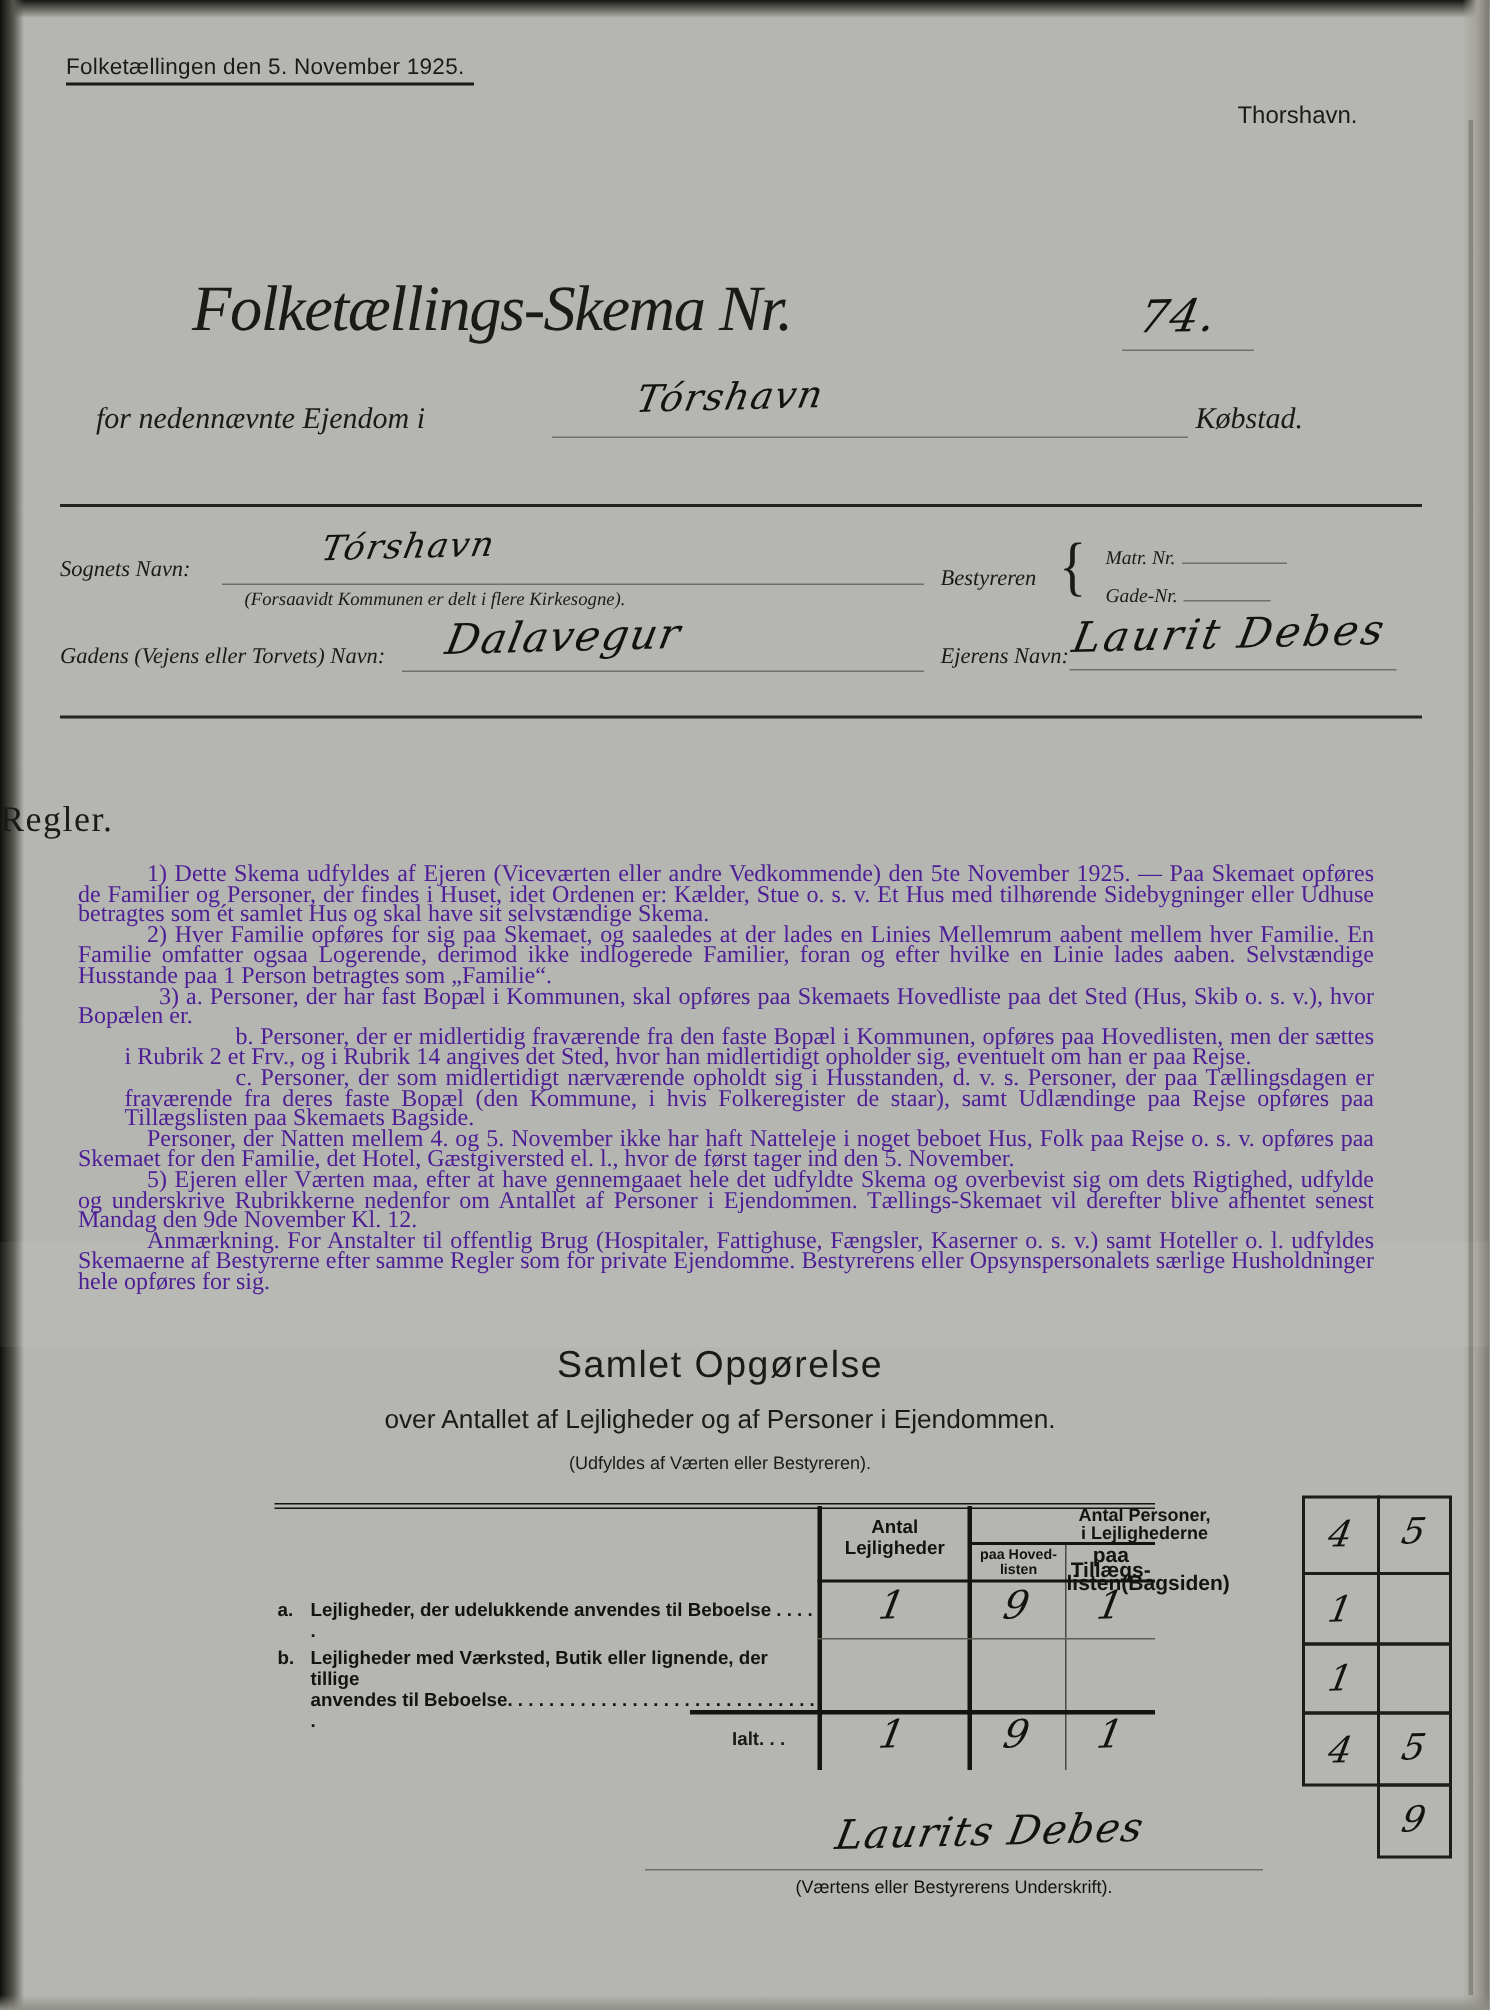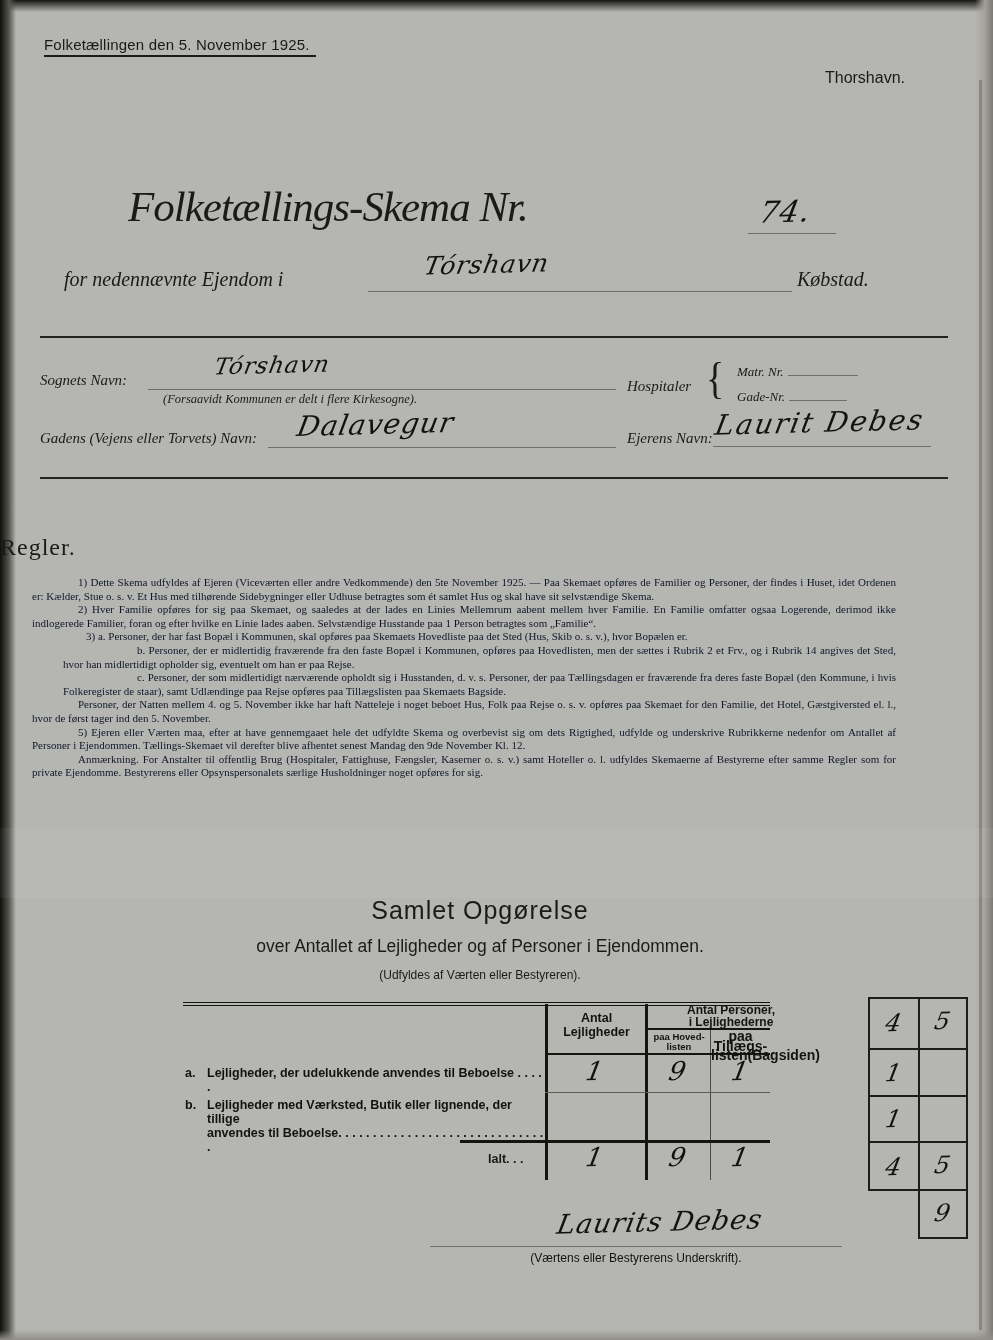--- a/index.html
+++ b/index.html
@@ -61,21 +61,21 @@
   .mini-line{display:inline-block;border-bottom:1px solid #716f68;height:12px;margin-left:4px;}
   #street-label{left:40px;top:430px;font-size:15px;}
   #street-value{left:298px;top:408px;font-size:28px;}
   #street-line{left:268px;top:447px;width:348px;}
   #owner-label{left:627px;top:430px;font-size:15px;}
   #owner-value{left:716px;top:406px;font-size:28px;letter-spacing:2px;}
   #owner-line{left:713px;top:446px;width:218px;}
 
   
   #rules-heading{left:0;top:534px;width:960px;text-align:left;font-size:24px;letter-spacing:1px;}
-  #rules-text{left:32px;top:576px;width:864px;font-size:11px;line-height:13.6px;text-align:justify;color:#0f172a;}
+  #rules-text{left:52px;top:576px;width:864px;font-size:16px;line-height:13.6px;text-align:justify;color:#4c1d95;}
   #rules-text p{margin:0;}
   #rules-text p.ind1{text-indent:46px;}
   #rules-text p.ind2{text-indent:54px;}
   #rules-text p.ind3{text-indent:74px;margin-left:31px;}
 
   
   #summary-title{left:0;top:896px;width:960px;text-align:center;font-size:25px;letter-spacing:1px;}
   #summary-subtitle{left:0;top:936px;width:960px;text-align:center;font-size:17.5px;}
   #summary-note{left:0;top:968px;width:960px;text-align:center;font-size:12px;}
 
@@ -86,21 +86,21 @@
   #mt-v1{left:362px;top:2px;width:3px;height:176px;}
   #mt-v2{left:462px;top:2px;width:3px;height:176px;}
   #mt-v3{left:527px;top:26px;width:1px;height:152px;background:#4b4a44;}
   .hline{position:absolute;background:#15140f;}
   #mt-h-persons{left:465px;top:26px;width:122px;height:2px;}
   #mt-h-header{left:362px;top:51px;width:225px;height:2px;}
   #mt-h-rowa{left:362px;top:90px;width:225px;height:1px;background:#5d5c55;}
   #mt-h-ialt{left:277px;top:138px;width:310px;height:3px;}
   .mt-cellhead{position:absolute;text-align:center;font-weight:bold;color:#14130f;}
   #mt-col-apartments{left:365px;top:9px;width:97px;font-size:12.5px;line-height:14px;}
-  #mt-col-persons{left:447px;top:3px;width:122px;font-size:12px;line-height:11.5px;padding-left:40px;}
+  #mt-col-persons{left:479px;top:3px;width:122px;font-size:12px;line-height:11.5px;padding-left:40px;}
   #mt-col-main{left:465px;top:30px;width:62px;font-size:9.5px;line-height:9.5px;}
   #mt-col-suppl{left:528px;top:30px;width:59px;font-size:14px;line-height:9.5px;}
   .mt-rowlabel{position:absolute;font-weight:bold;font-size:12.5px;color:#14130f;display:flex;}
   .mt-key{width:22px;flex:none;}
   #mt-row-a{left:2px;top:64px;width:360px;}
   #mt-row-b{left:2px;top:96px;width:362px;line-height:14px;}
   #mt-ialt-label{position:absolute;left:305px;top:150px;font-weight:bold;font-size:12.5px;}
   .mt-val{position:absolute;text-align:center;font-size:26px;}
   #val-a-ap{left:365px;top:54px;width:94px;}
   #val-a-main{left:465px;top:54px;width:60px;}
@@ -143,21 +143,21 @@
   <div class="abs thin-line" id="for-line"></div>
   <div class="abs b i" id="for-suffix">Købstad.</div>
 
   <div class="abs rule-line" id="hr1"></div>
 
   <div class="abs b i" id="parish-label">Sognets Navn:</div>
   <div class="abs hand" id="parish-value">Tórshavn</div>
   <div class="abs thin-line" id="parish-line"></div>
   <div class="abs b i" id="parish-note">(Forsaavidt Kommunen er delt i flere Kirkesogne).</div>
 
-  <div class="abs b i" id="property-label">Hospitaler</div>
+  <div class="abs b i" id="property-label">Bestyreren</div>
   <div class="abs" id="property-brace">{</div>
   <div class="abs b i" id="matr-row">
     <span>Matr. Nr.</span><span class="mini-line" style="width:70px;"></span>
   </div>
   <div class="abs b i" id="gade-row">
     <span>Gade-Nr.</span><span class="mini-line" style="width:58px;"></span>
   </div>
 
   <div class="abs b i" id="street-label">Gadens (Vejens eller Torvets) Navn:</div>
   <div class="abs hand" id="street-value">Dalavegur</div>
@@ -171,21 +171,21 @@
 
   <div class="abs b" id="rules-heading">Regler.</div>
   <div class="abs" id="rules-text">
     <p class="ind1">1)  Dette Skema udfyldes af Ejeren (Viceværten eller andre Vedkommende) den 5te November 1925. — Paa Skemaet opføres de Familier og Personer, der findes i Huset, idet Ordenen er: Kælder, Stue o. s. v.  Et Hus med tilhørende Sidebygninger eller Udhuse betragtes som ét samlet Hus og skal have sit selvstændige Skema.</p>
     <p class="ind1">2)  Hver Familie opføres for sig paa Skemaet, og saaledes at der lades en Linies Mellemrum aabent mellem hver Familie.  En Familie omfatter ogsaa Logerende, derimod ikke indlogerede Familier, foran og efter hvilke en Linie lades aaben.  Selvstændige Husstande paa 1 Person betragtes som „Familie“.</p>
     <p class="ind2">3)  a.  Personer, der har fast Bopæl i Kommunen, skal opføres paa Skemaets Hovedliste paa det Sted (Hus, Skib o. s. v.), hvor Bopælen er.</p>
     <p class="ind3">b.  Personer, der er midlertidig fraværende fra den faste Bopæl i Kommunen, opføres paa Hovedlisten, men der sættes i Rubrik 2 et Frv., og i Rubrik 14 angives det Sted, hvor han midlertidigt opholder sig, eventuelt om han er paa Rejse.</p>
     <p class="ind3">c.  Personer, der som midlertidigt nærværende opholdt sig i Husstanden, d. v. s. Personer, der paa Tællingsdagen er fraværende fra deres faste Bopæl (den Kommune, i hvis Folkeregister de staar), samt Udlændinge paa Rejse opføres paa Tillægslisten paa Skemaets Bagside.</p>
     <p class="ind1">Personer, der Natten mellem 4. og 5. November ikke har haft Natteleje i noget beboet Hus, Folk paa Rejse o. s. v. opføres paa Skemaet for den Familie, det Hotel, Gæstgiversted el. l., hvor de først tager ind den 5. November.</p>
     <p class="ind1">5)  Ejeren eller Værten maa, efter at have gennemgaaet hele det udfyldte Skema og overbevist sig om dets Rigtighed, udfylde og underskrive Rubrikkerne nedenfor om Antallet af Personer i Ejendommen.  Tællings-Skemaet vil derefter blive afhentet senest Mandag den 9de November Kl. 12.</p>
-    <p class="ind1">Anmærkning.  For Anstalter til offentlig Brug (Hospitaler, Fattighuse, Fængsler, Kaserner o. s. v.) samt Hoteller o. l. udfyldes Skemaerne af Bestyrerne efter samme Regler som for private Ejendomme.  Bestyrerens eller Opsynspersonalets særlige Husholdninger noget opføres for sig.</p>
+    <p class="ind1">Anmærkning.  For Anstalter til offentlig Brug (Hospitaler, Fattighuse, Fængsler, Kaserner o. s. v.) samt Hoteller o. l. udfyldes Skemaerne af Bestyrerne efter samme Regler som for private Ejendomme.  Bestyrerens eller Opsynspersonalets særlige Husholdninger hele opføres for sig.</p>
   </div>
 
   <div class="abs sans b" id="summary-title">Samlet Opgørelse</div>
   <div class="abs sans b" id="summary-note">(Udfyldes af Værten eller Bestyreren).</div>
   <div class="abs sans b" id="summary-subtitle">over Antallet af Lejligheder og af Personer i Ejendommen.</div>
 
   <div class="abs" id="main-table">
     <div id="mt-top"></div>
     <div class="vline" id="mt-v1"></div>
     <div class="vline" id="mt-v2"></div>

